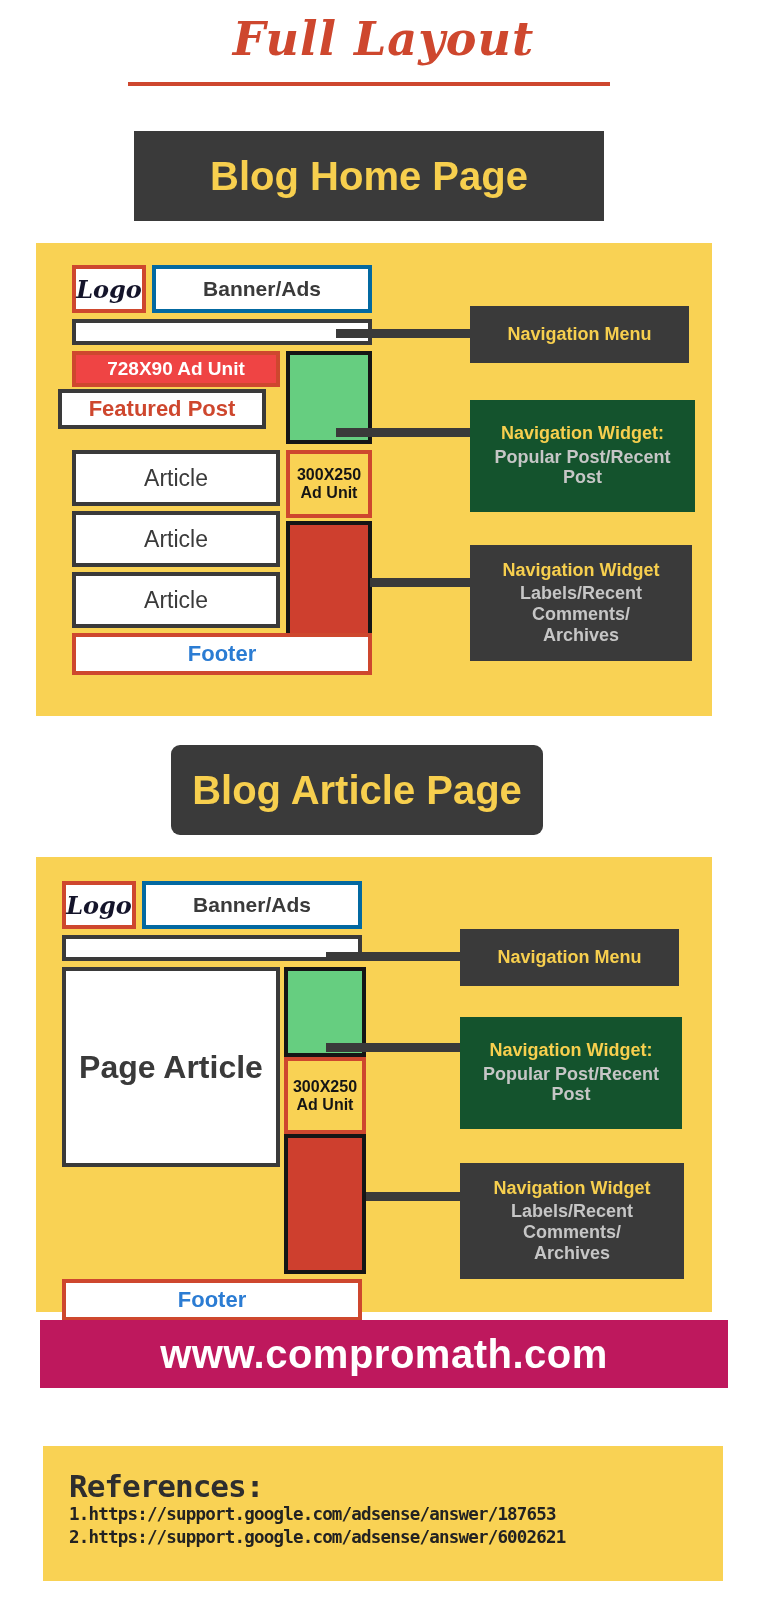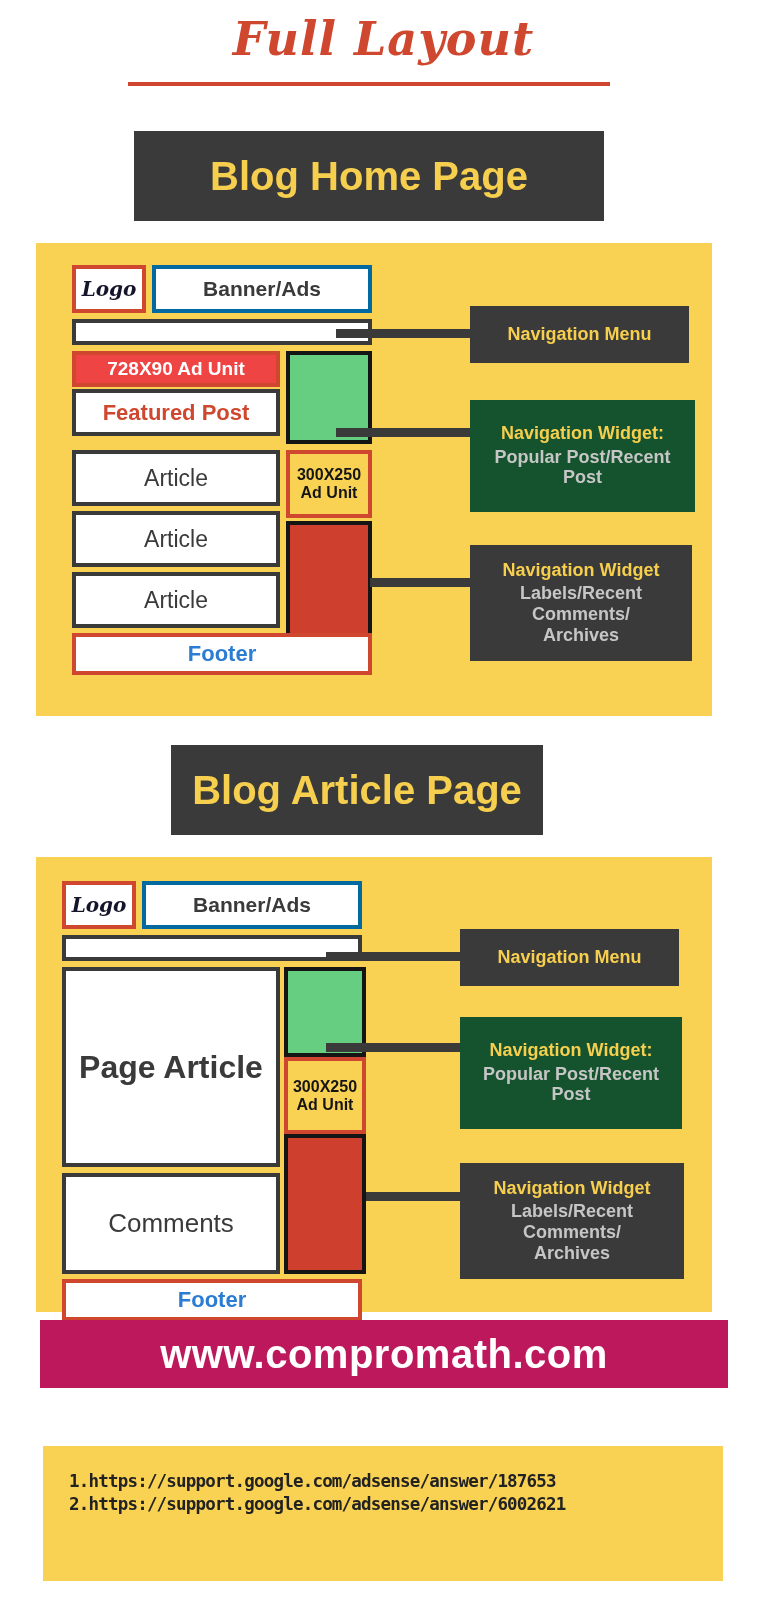--- a/index.html
+++ b/index.html
@@ -44,21 +44,21 @@
     color: #F7CF4E;
     display: flex;
     align-items: center;
     justify-content: center;
     font-family: "Liberation Sans", sans-serif;
     font-weight: bold;
     font-size: 40px;
     letter-spacing: 0px;
   }
   #section-header-home { left: 134px; top: 131px; width: 470px; height: 90px; }
-  #section-header-article { left: 171px; top: 745px; width: 372px; height: 90px; }
+  #section-header-article { left: 171px; top: 745px; width: 372px; height: 90px; border-radius: 9px; }
 
   
   .mock-panel {
     position: absolute;
     background: #F9D254;
   }
   #panel-home    { left: 36px; top: 243px; width: 676px; height: 473px; }
   #panel-article { left: 36px; top: 857px; width: 676px; height: 455px; }
 
   
@@ -74,21 +74,21 @@
   }
   .b-dark  { border: 4px solid #3A3A3A; }
   .b-red   { border: 4px solid #CE472E; }
   .b-blue  { border: 4px solid #0369a1; }
   .b-black { border: 4px solid #151515; }
 
   .logo-text {
     font-family: "DejaVu Serif", serif;
     font-style: italic;
     font-weight: bold;
-    font-size: 20px;
+    font-size: 24px;
     color: #14142a;
   }
   .txt-dark  { color: #3A3A3A; }
   .txt-red   { color: #CE472E; }
   .txt-blue  { color: #2B7CD3; }
   .txt-white { color: #ffffff; }
 
   .fill-blue   { background: #ef4444; }
   .fill-green  { background: #66CE80; }
   .fill-red    { background: #CE3F2E; }
@@ -194,21 +194,21 @@
     </div>
 
     <div class="blk b-dark" style="left:36px; top:76px; width:300px; height:26px;">
       <span></span>
     </div>
 
     <div class="blk b-red fill-blue" style="left:36px; top:108px; width:208px; height:36px;">
       <span class="txt-white" style="font-size:19px;">728X90 Ad Unit</span>
     </div>
 
-    <div class="blk b-dark" style="left:36px; top:146px; width:208px; height:47px;">
+    <div class="blk b-dark" style="left:22px; top:146px; width:208px; height:40px;">
       <span class="txt-red" style="font-size:22px;">Featured Post</span>
     </div>
 
     <div class="blk b-black fill-green" style="left:250px; top:108px; width:86px; height:93px;"></div>
 
     <div class="blk b-dark" style="left:36px; top:207px; width:208px; height:56px;">
       <span class="txt-dark" style="font-size:23px; font-weight:normal;">Article</span>
     </div>
 
     <div class="blk b-red fill-yellow" style="left:250px; top:207px; width:86px; height:68px; flex-direction:column;">
@@ -274,23 +274,20 @@
 
     <div class="blk b-black fill-green" style="left:248px; top:110px; width:82px; height:90px;"></div>
 
     <div class="blk b-red fill-yellow" style="left:248px; top:200px; width:82px; height:77px; flex-direction:column;">
       <span style="font-size:16px; color:#151515;">300X250</span>
       <span style="font-size:16px; color:#151515;">Ad Unit</span>
     </div>
 
     <div class="blk b-black fill-red" style="left:248px; top:277px; width:82px; height:140px;"></div>
 
-    <div class="blk b-dark" style="left:26px; top:316px; width:218px; height:101px;">
-      <span class="txt-dark" style="font-size:26px; font-weight:normal;">Comments</span>
-    </div>
 
     <div class="blk b-red" style="left:26px; top:422px; width:300px; height:42px;">
       <span class="txt-blue" style="font-size:22px;">Footer</span>
     </div>
   </div>
 
   <div class="connector" style="left:326px; top:952px; width:136px;"></div>
   <div class="connector" style="left:326px; top:1043px; width:136px;"></div>
   <div class="connector" style="left:366px; top:1192px; width:96px;"></div>
 
@@ -307,17 +304,18 @@
     <span class="c-title">Navigation Widget</span>
     <span class="c-sub" style="white-space:pre-line;">Labels/Recent Comments/
 Archives</span>
   </div>
 
   <div id="site-bar">
     <span>www.compromath.com</span>
   </div>
 
   <div id="references-panel">
+    <div id="references-title">References:</div>
     <div class="reference-item">1.https://support.google.com/adsense/answer/187653</div>
     <div class="reference-item">2.https://support.google.com/adsense/answer/6002621</div>
   </div>
 
 </div>
 
 </body></html>

